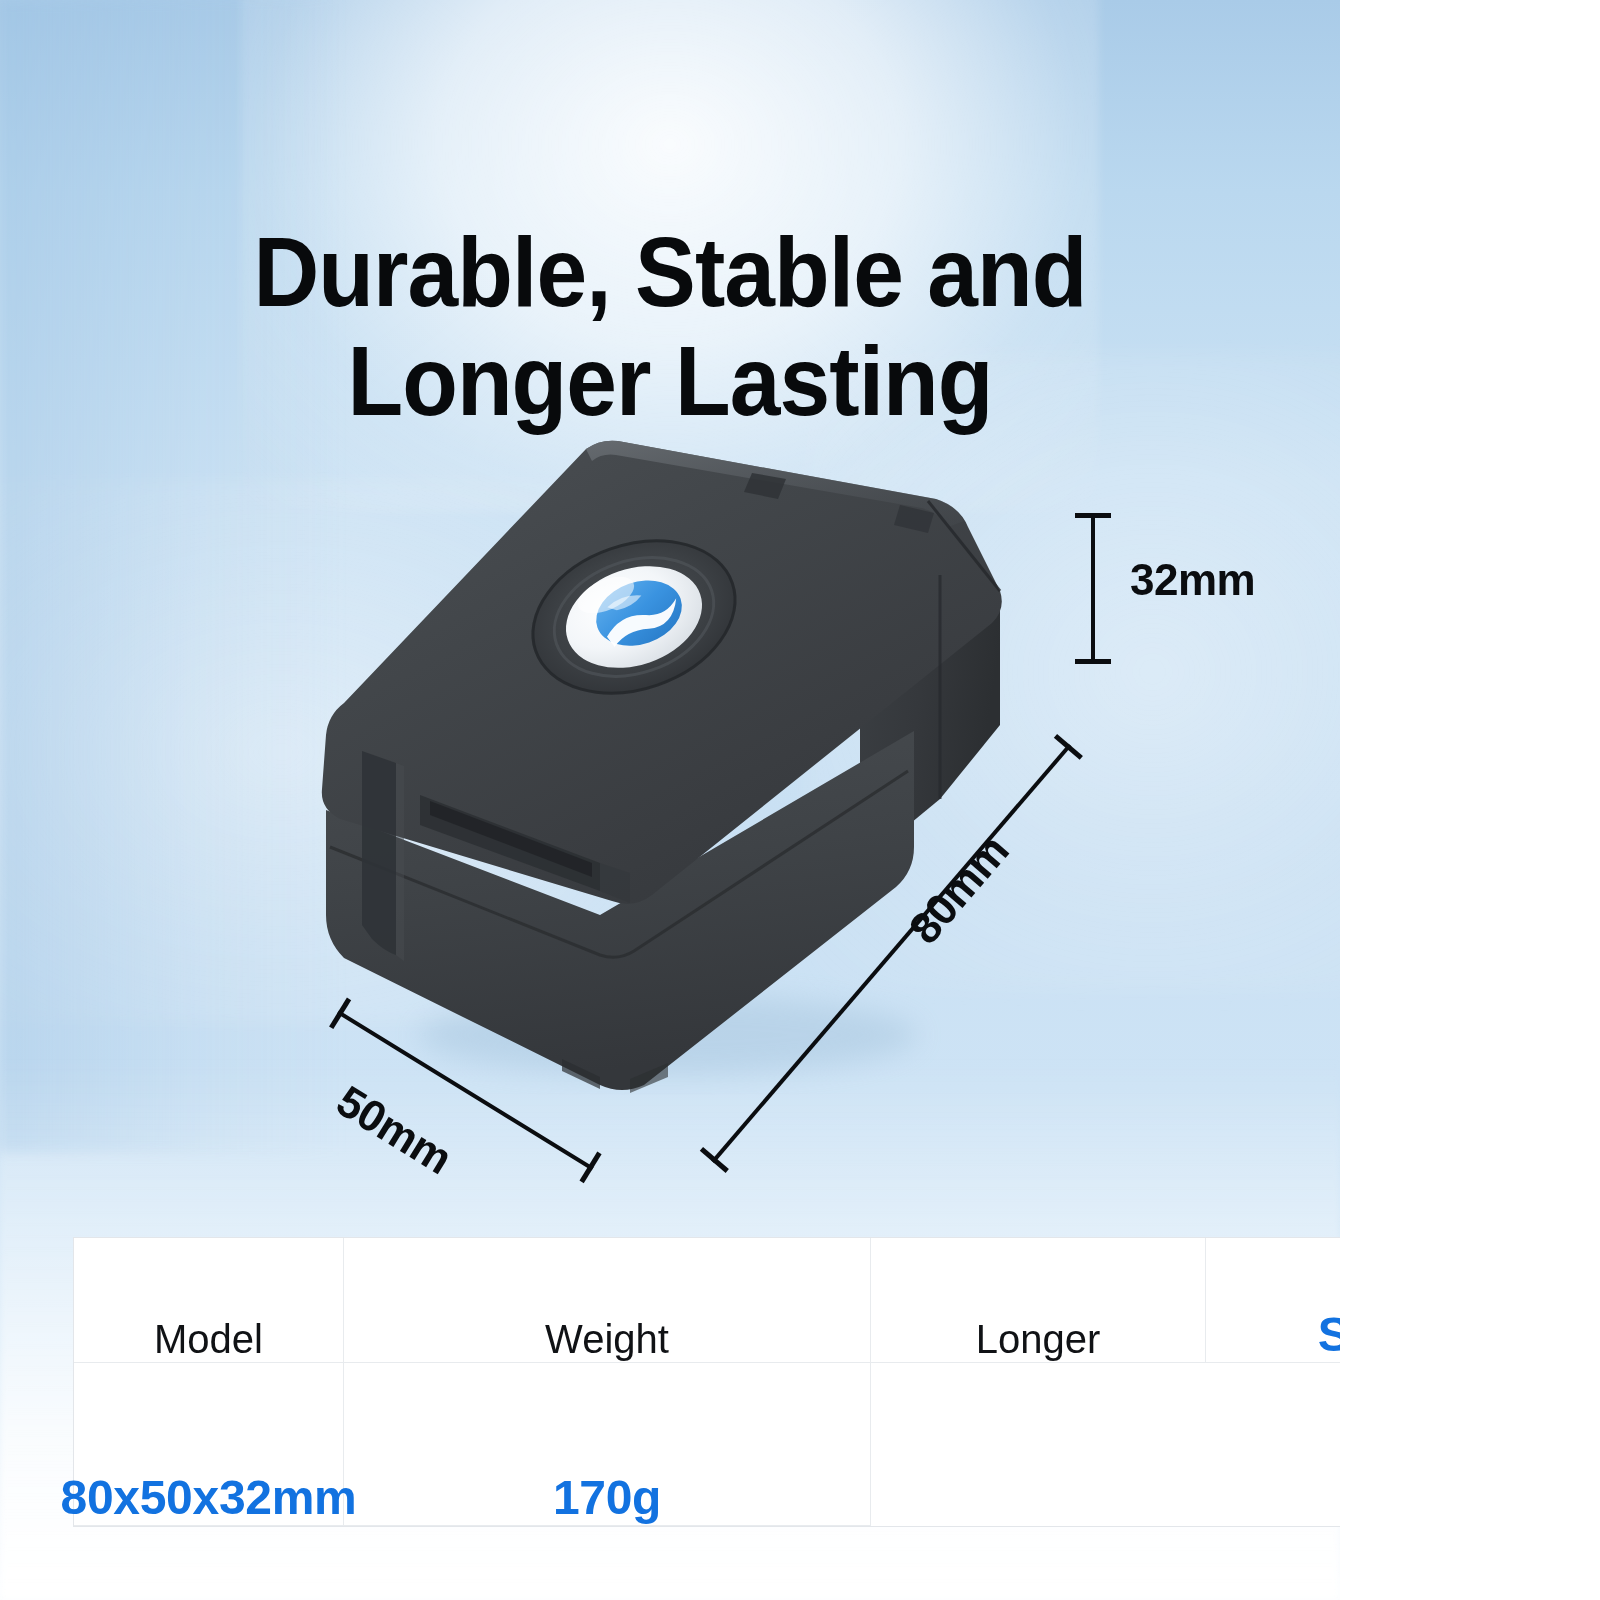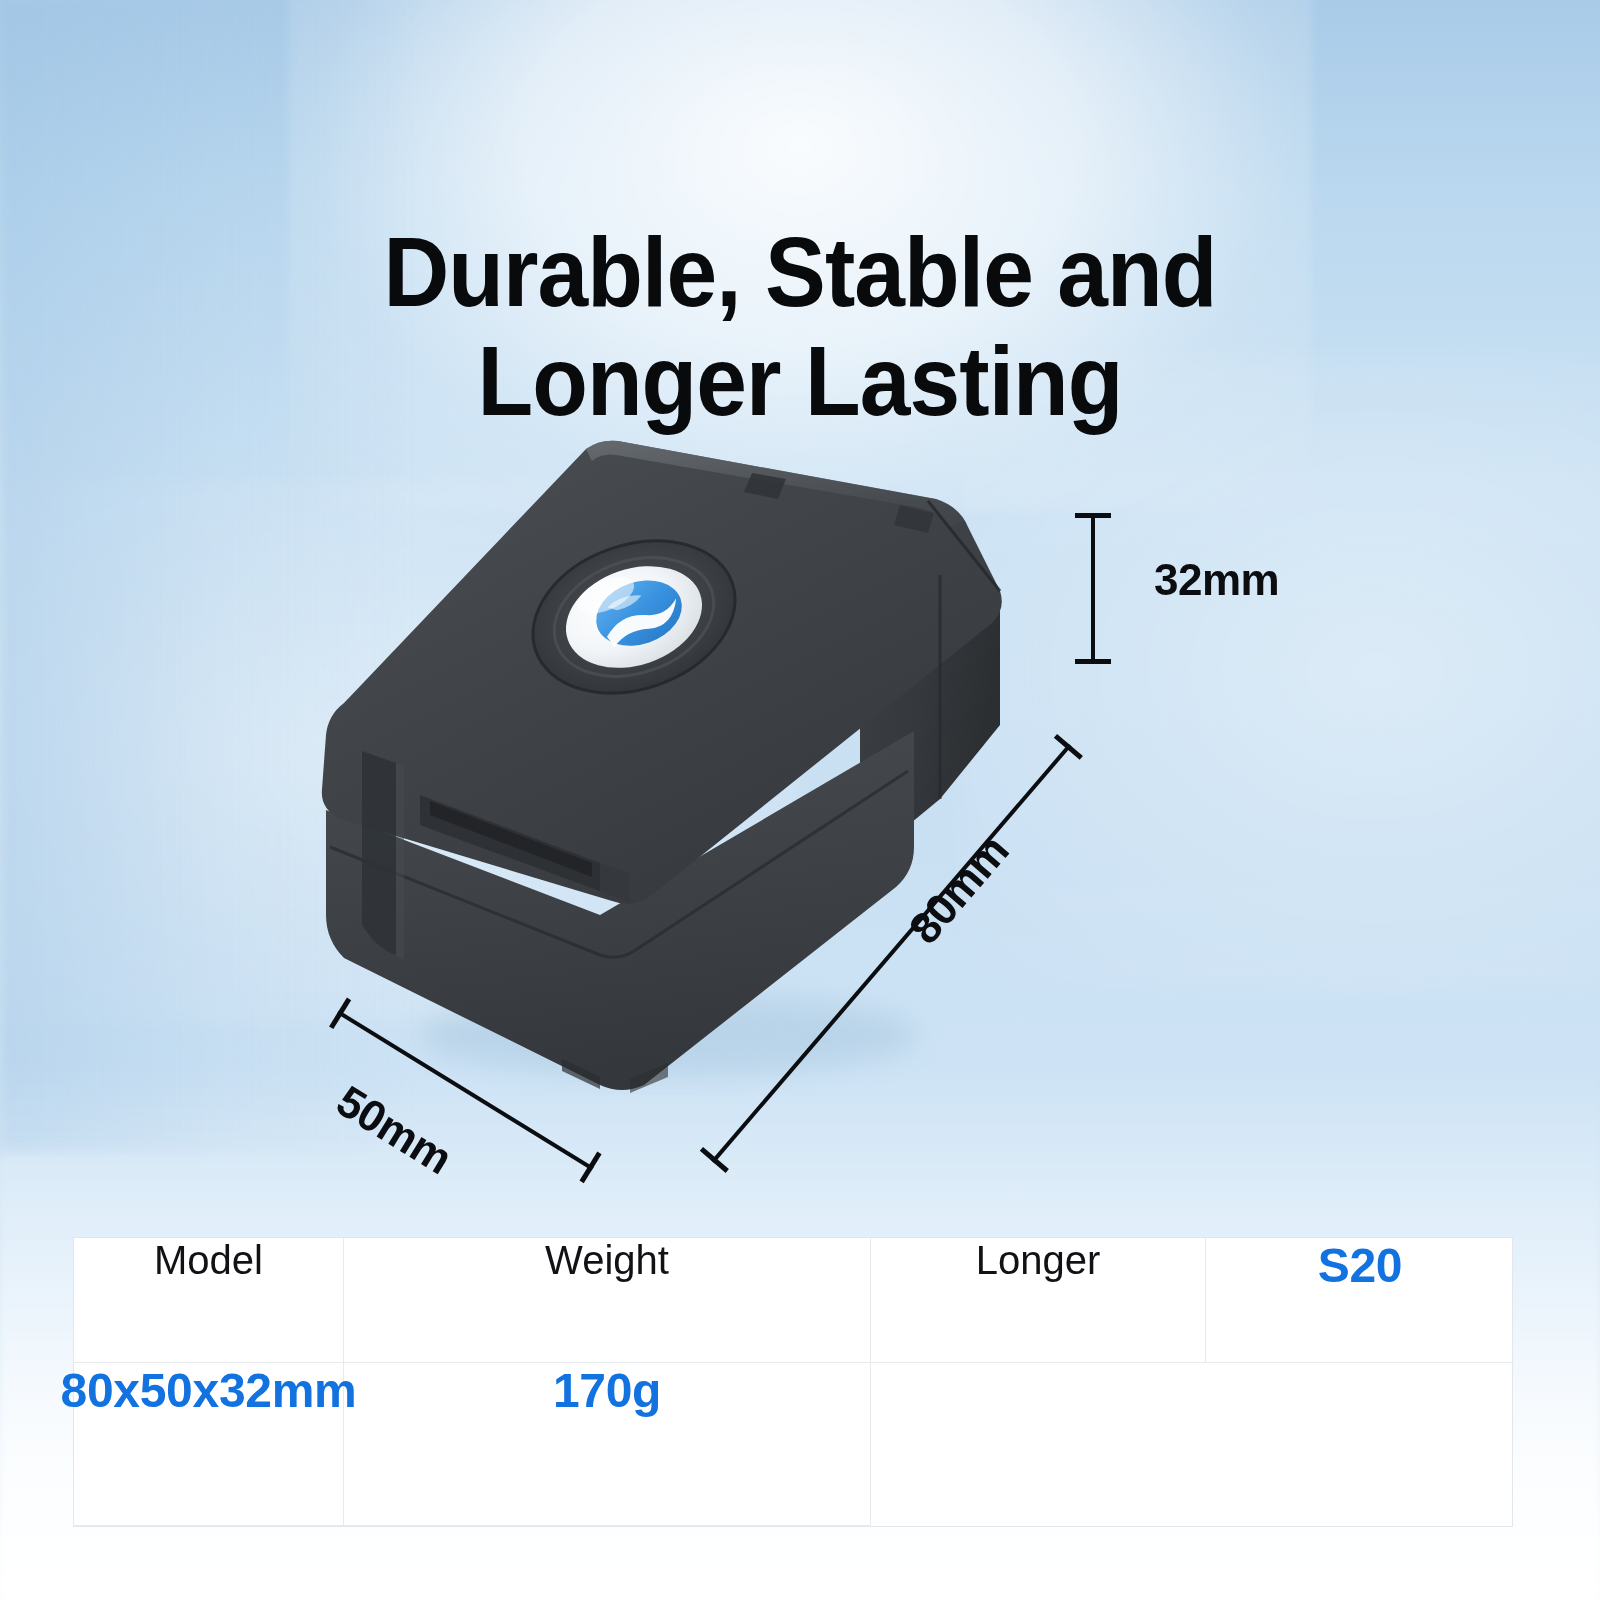--- a/index.html
+++ b/index.html
@@ -3,21 +3,21 @@
 <meta charset="utf-8">
 <title>Durable, Stable and Longer Lasting</title>
 <style>
   html, body {
     margin: 0;
     padding: 0;
     background: #ffffff;
   }
   #page {
     position: relative;
-    width: 1600px;
+    width: 1340px;
     height: 1600px;
     overflow: hidden;
     font-family: "Liberation Sans", sans-serif;
     background: #b91c1c;
   }
 
   
   .bg-base {
     position: absolute;
     inset: 0;
@@ -146,21 +146,20 @@
   .dim32-cap-top { top: 513px; }
   .dim32-cap-bot { top: 659px; }
   .dim32-label {
     position: absolute;
     left: 1130px;
     top: 555px;
     font-size: 44px;
     font-weight: 700;
     color: #0b0d10;
     letter-spacing: -0.5px;
-    margin-left: 24px;
   }
 
   
   .dim-diag {
     position: absolute;
     transform-origin: 0 50%;
   }
   .dim-diag .bar {
     position: absolute;
     left: 0;
@@ -199,21 +198,21 @@
     height: 290px;
     background: #ffffff;
     border: 1px solid #e3e6ea;
     box-sizing: border-box;
     display: grid;
     grid-template-columns: 270px 527px 335px 308px;
     grid-template-rows: 125px 1fr;
   }
   .spec-cell {
     display: flex;
-    align-items: flex-start;
+    align-items: flex-end;
     justify-content: center;
     box-sizing: border-box;
     border-right: 1px solid #e8ebee;
     border-bottom: 1px solid #e8ebee;
   }
   .spec-cell:nth-child(4n) { border-right: none; }
   .spec-head {
     font-size: 40px;
     font-weight: 400;
     color: #101215;

